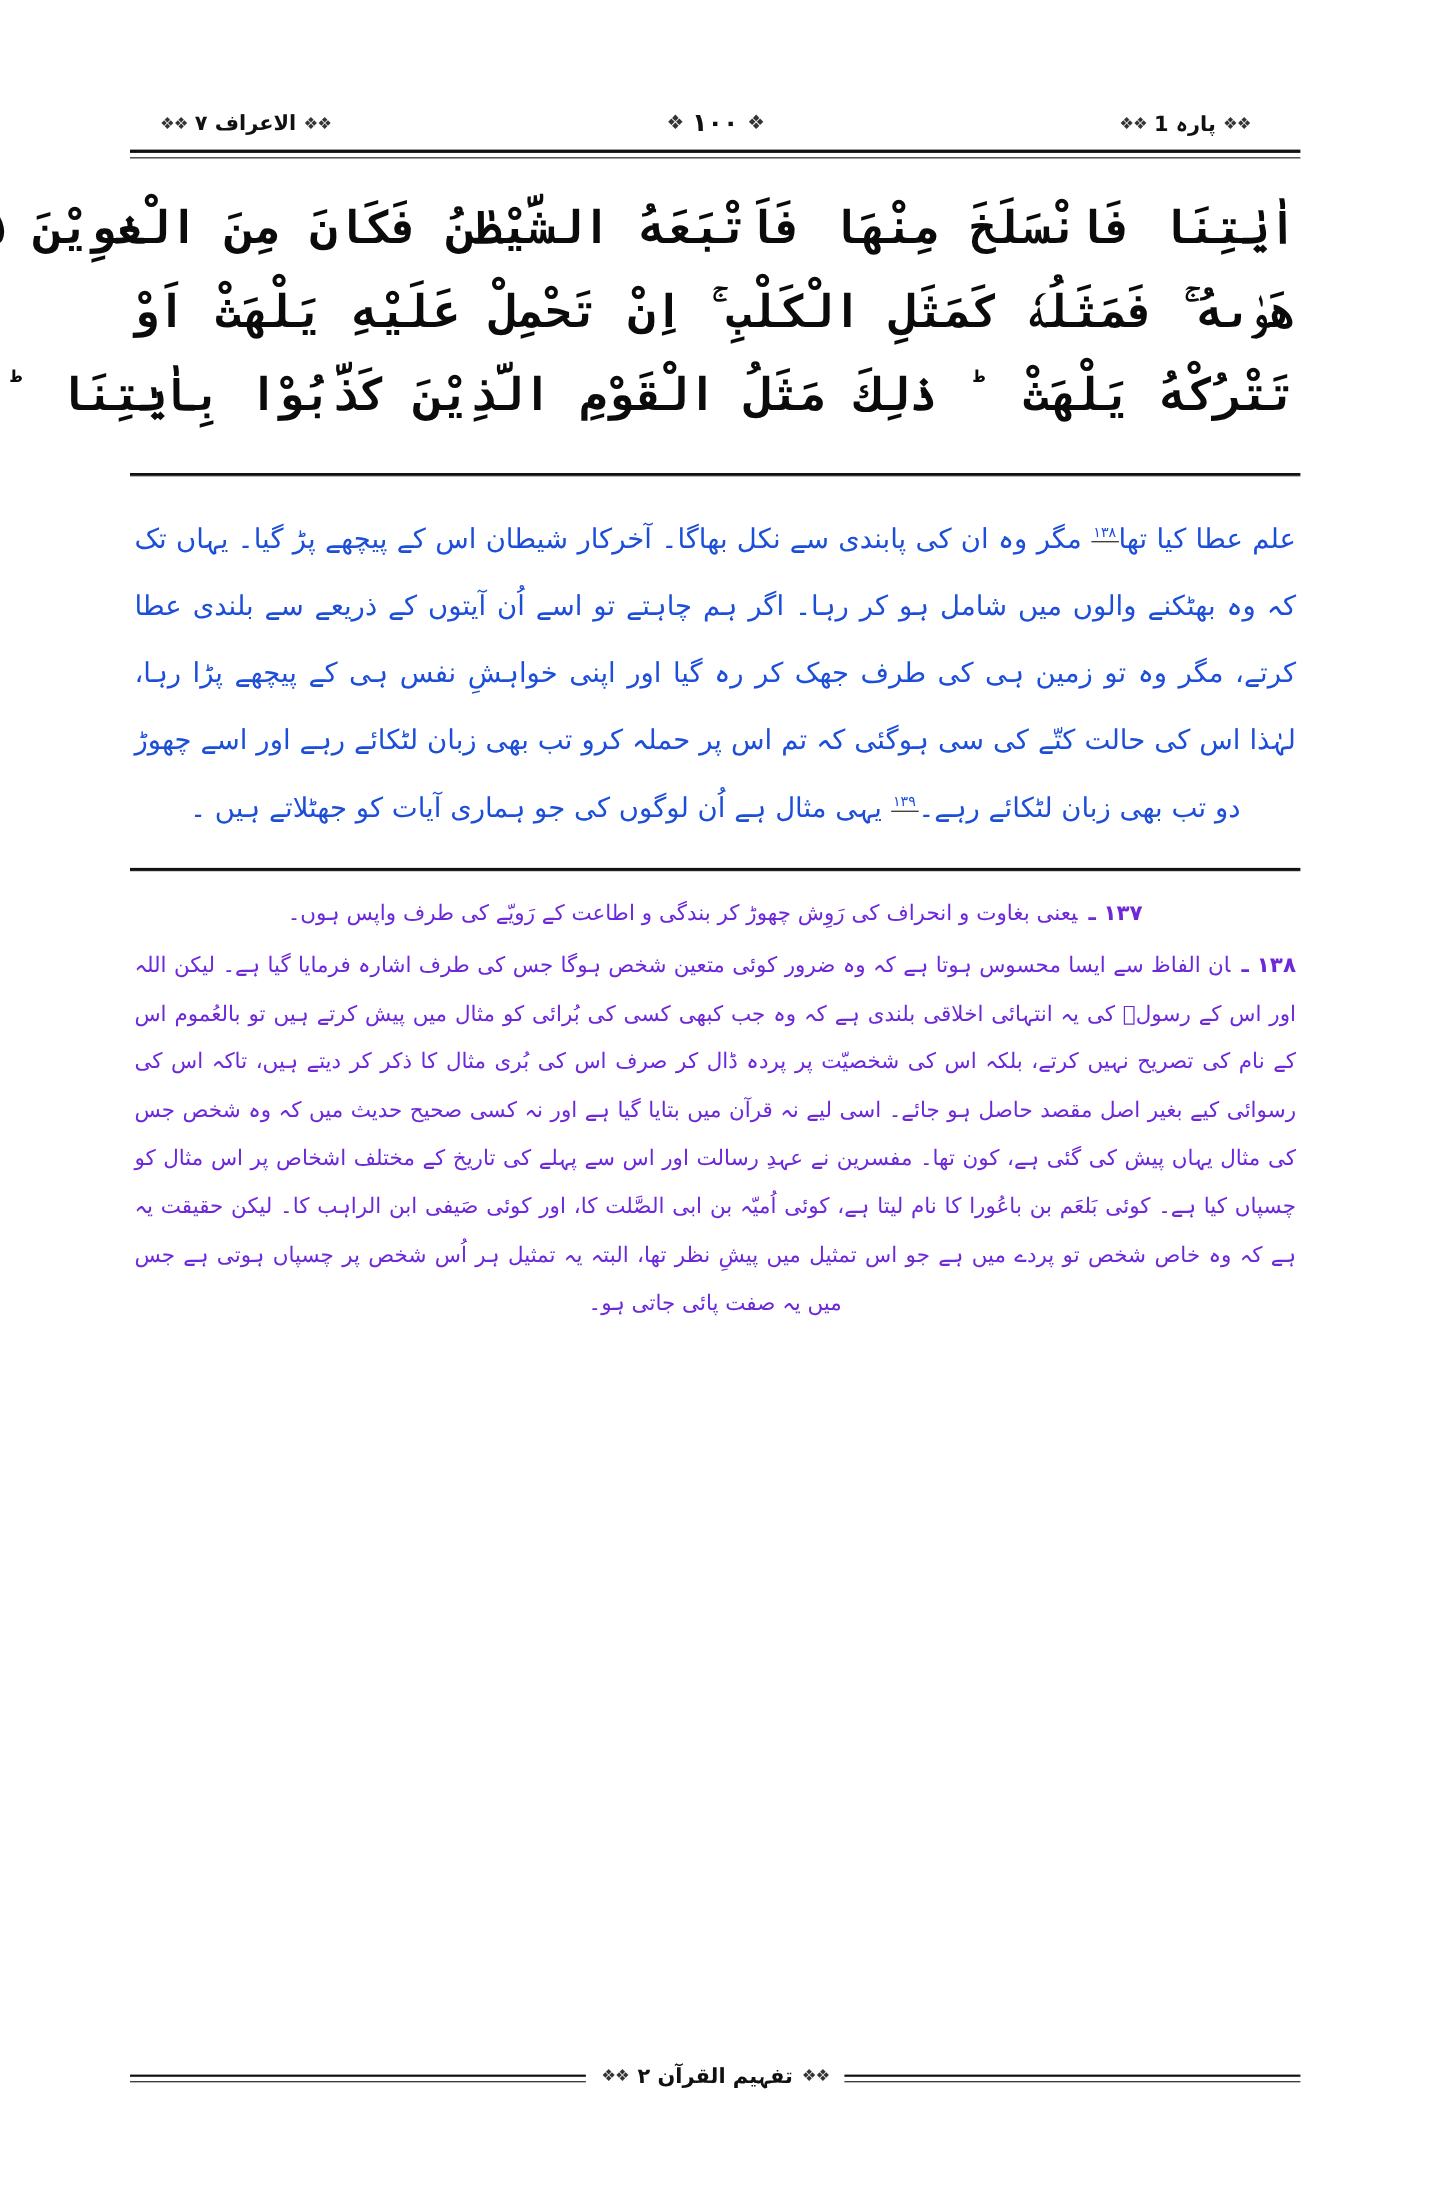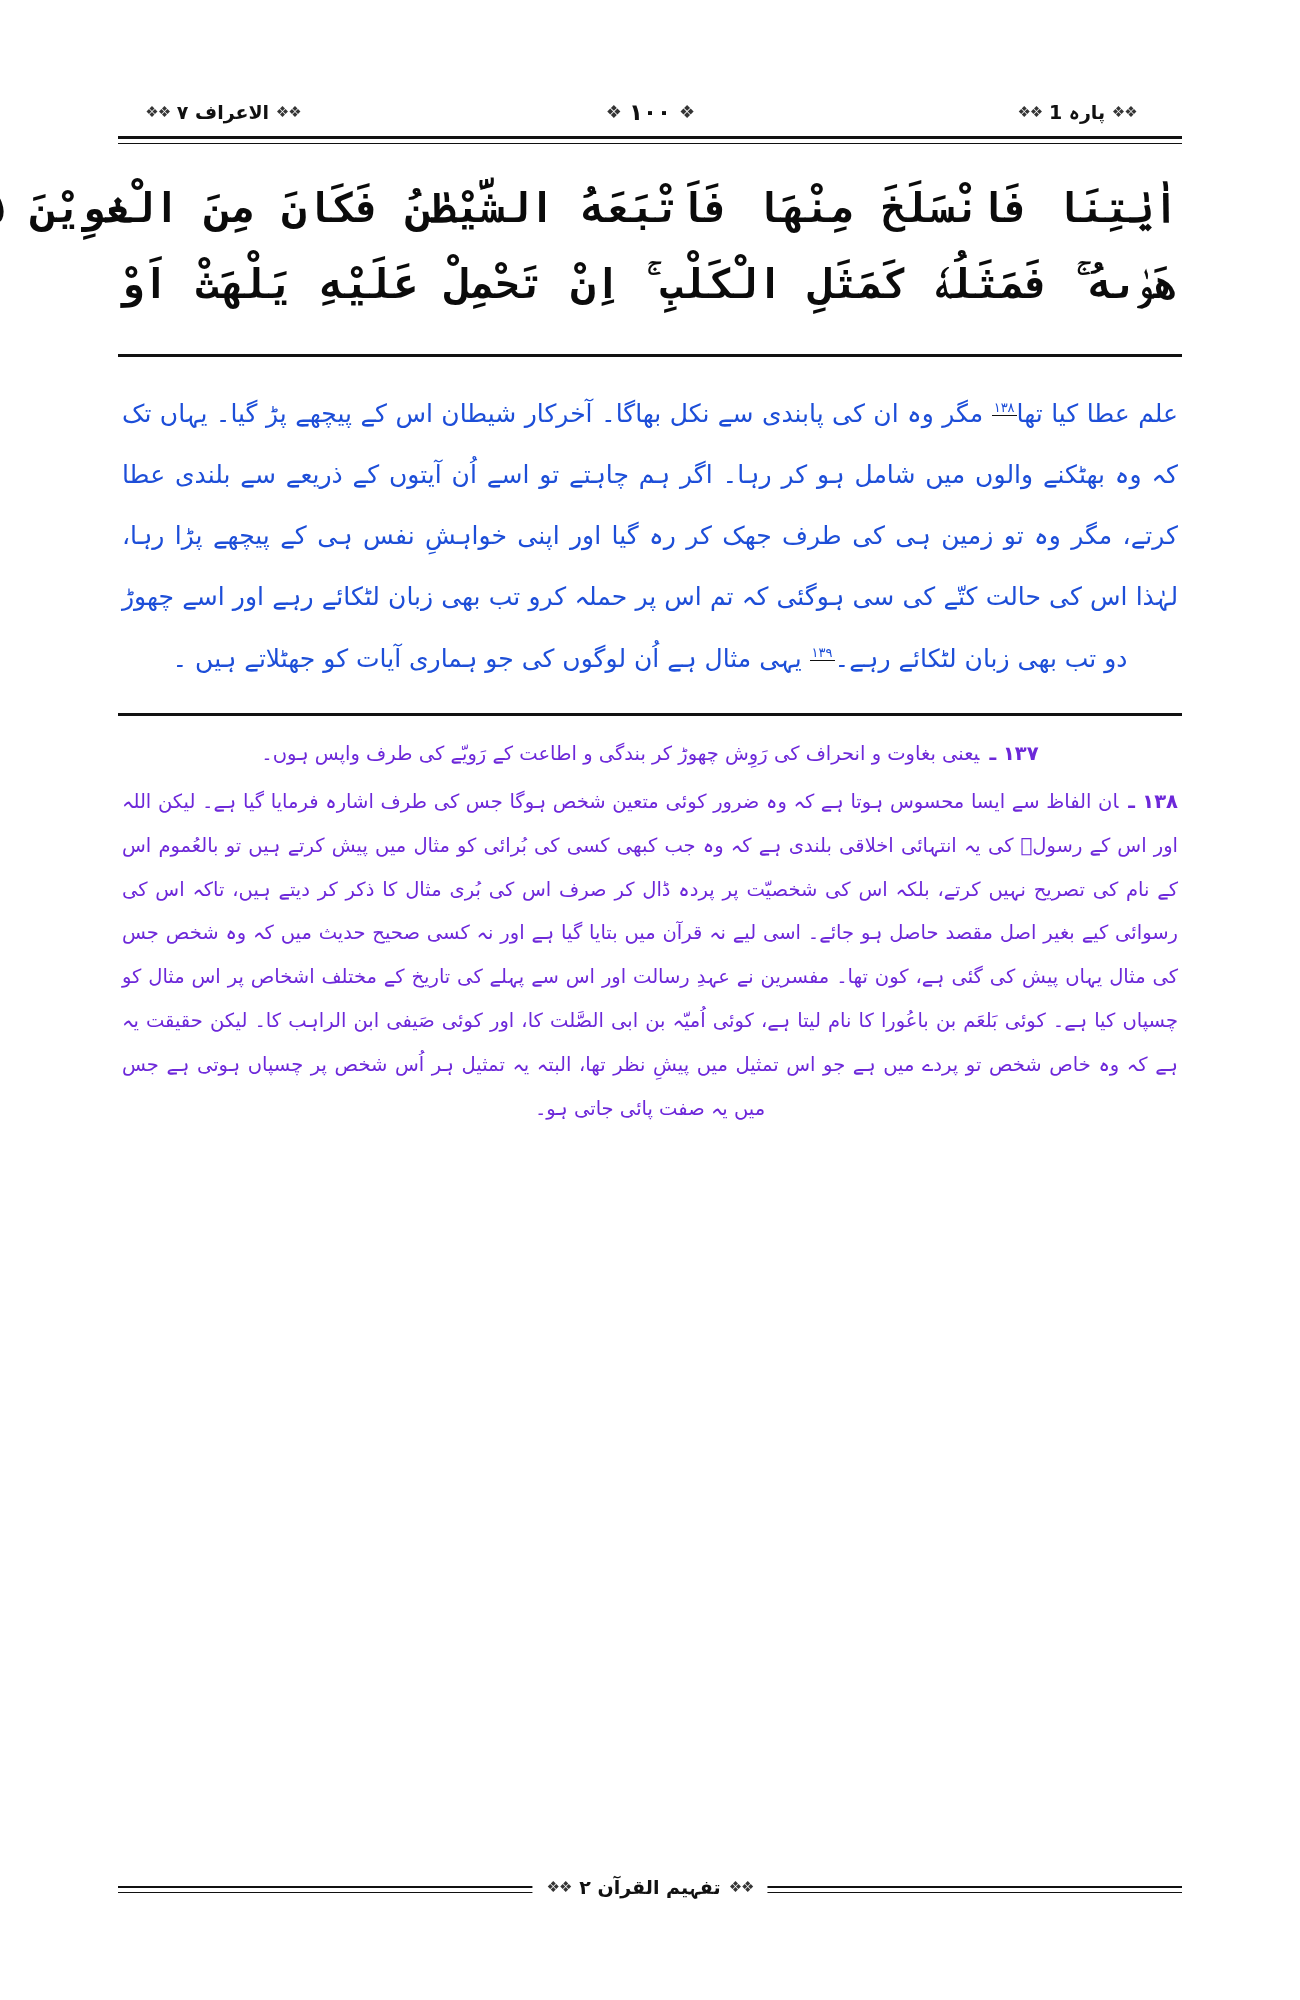--- a/index.html
+++ b/index.html
@@ -192,20 +192,21 @@
       <div class="hdr-box hdr-sura">
         <span class="orn">❖❖</span>
         &nbsp;<span>الاعراف ۷</span>&nbsp;
         <span class="orn">❖❖</span>
       </div>
     </div>
 
     <div class="arabic">
       <div class="ayah-line">اٰیٰتِنَا فَانْسَلَخَ مِنْهَا فَاَتْبَعَهُ الشَّيْطٰنُ فَكَانَ مِنَ الْغٰوِيْنَ ۝۱۷۵</div>
       <div class="ayah-line">هَوٰىهُ ۚ فَمَثَلُهٗ كَمَثَلِ الْكَلْبِ ۚ اِنْ تَحْمِلْ عَلَيْهِ يَلْهَثْ اَوْ</div>
+      <div class="ayah-line">تَتْرُكْهُ يَلْهَثْ ؕ ذٰلِكَ مَثَلُ الْقَوْمِ الَّذِيْنَ كَذَّبُوْا بِاٰيٰتِنَا ؕ</div>
     </div>
 
     <hr class="hr-thick">
     <hr class="hr-thin">
 
     <div class="translation">
       <span>علم عطا کیا تھا</span><sup>۱۳۸</sup><span> مگر وہ ان کی پابندی سے نکل بھاگا۔ آخرکار شیطان اس کے پیچھے پڑ گیا۔ یہاں تک کہ وہ بھٹکنے والوں میں شامل ہو کر رہا۔ اگر ہم چاہتے تو اسے اُن آیتوں کے ذریعے سے بلندی عطا کرتے، مگر وہ تو زمین ہی کی طرف جھک کر رہ گیا اور اپنی خواہشِ نفس ہی کے پیچھے پڑا رہا، لہٰذا اس کی حالت کتّے کی سی ہوگئی کہ تم اس پر حملہ کرو تب بھی زبان لٹکائے رہے اور اسے چھوڑ دو تب بھی زبان لٹکائے رہے۔</span><sup>۱۳۹</sup><span> یہی مثال ہے اُن لوگوں کی جو ہماری آیات کو جھٹلاتے ہیں ۔</span>
     </div>
 
     <hr class="hr-thick">

